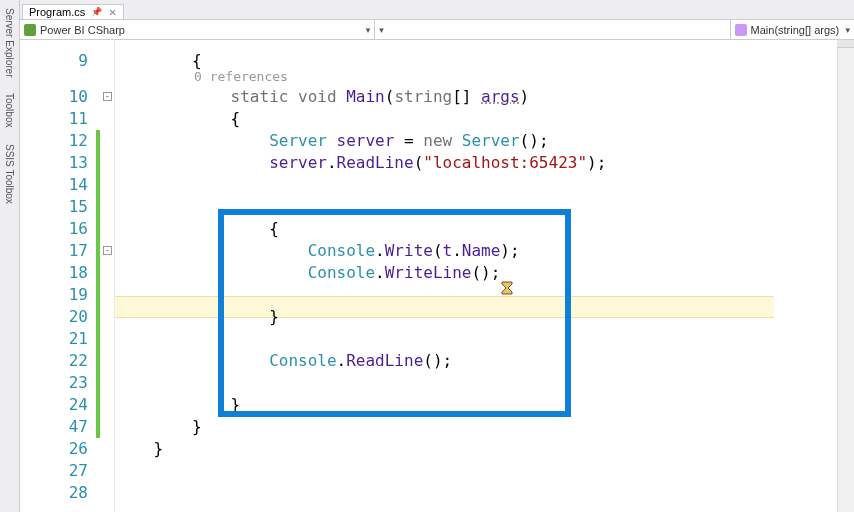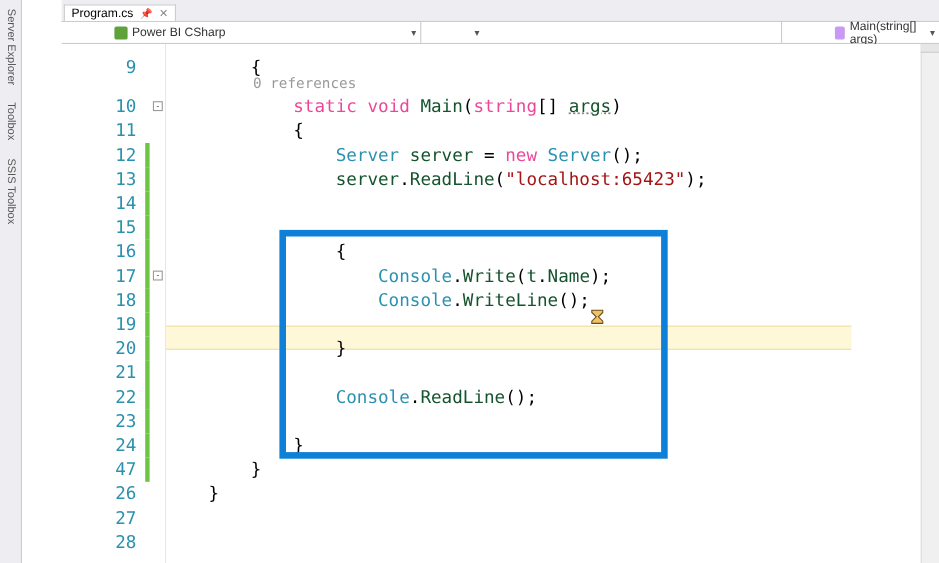--- a/index.html
+++ b/index.html
@@ -22,21 +22,21 @@
     padding-top: 4px;
     gap: 8px;
   }
   .rail-tab {
     writing-mode: vertical-rl;
     font-size: 10px;
     color: #555;
     padding: 4px 1px;
     cursor: pointer;
   }
-  .main-col { flex: 1; display: flex; flex-direction: column; padding-left: 36px; }
+  .main-col { flex: 1; display: flex; flex-direction: column; }
   .tab-row {
     height: 20px;
     background: #eeeef2;
     display: flex;
     align-items: flex-end;
     border-bottom: 1px solid #ccc;
   }
   .file-tab {
     background: #fff;
     border: 1px solid #ccc;
@@ -59,21 +59,20 @@
   .nav-box {
     flex: 1;
     border-right: 1px solid #ccc;
     display: flex;
     align-items: center;
     padding: 0 4px;
     font-size: 11px;
     color: #333;
     cursor: pointer;
     justify-content: space-between;
-    margin-left: 44px;
   }
   .nav-box-left { flex: 0.9; }
   .nav-box-mid { flex: 0.9; }
   .nav-box-right { flex: 0.3; }
   .nav-drop { display: flex; align-items: center; gap: 4px; }
   .nav-icon { width: 12px; height: 12px; display: inline-block; }
   .ic-csharp {
     background: linear-gradient(#5fa13a,#5fa13a);
     border-radius: 2px;
   }
@@ -154,26 +153,26 @@
   .code-line > span { position: relative; z-index: 1; }
   .refs {
     font-size: 13px;
     color: #999;
     height: 14px;
     line-height: 14px;
     padding-left: 0;
     position: absolute;
     top: -2px;
   }
-  .kw { color: #ec4899; }
+  .kw { color: #737373; }
   .type { color: #2b91af; }
   .str { color: #a31515; }
   .num { color: #000; }
   .plain { color: #000; }
-  .ident { color: #14532d; text-align: center; }
+  .ident { color: #4c1d95; text-align: center; }
   .highlight-box {
     position: absolute;
     border: 6px solid #0f80d7;
     pointer-events: none;
     z-index: 5;
   }
   .wait-cursor {
     position: absolute;
     width: 12px; height: 14px;
     z-index: 6;

